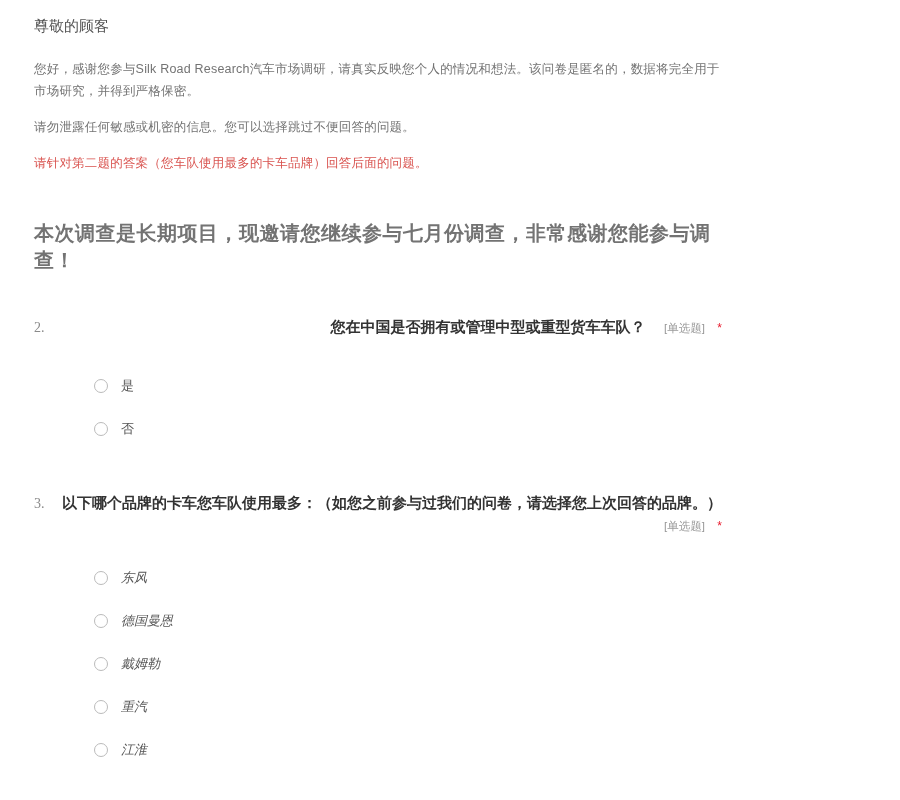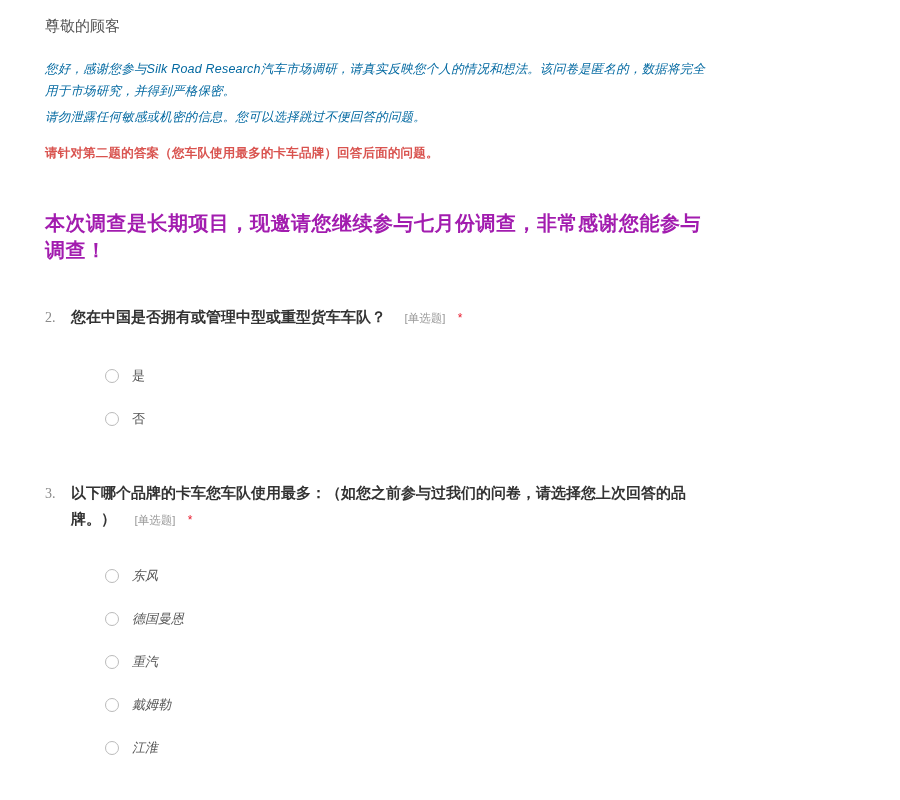--- a/index.html
+++ b/index.html
@@ -12,68 +12,67 @@
     background: #ffffff;
     font-family: "Liberation Sans", "DejaVu Sans", sans-serif;
     color: #333333;
     overflow: hidden;
   }
   .page {
     width: 756px;
     height: 800px;
     position: relative;
     box-sizing: border-box;
-    padding: 0 45px;
+    padding: 0 34px;
   }
   .intro-title {
     font-size: 15px;
     color: #555555;
     padding-top: 14px;
     line-height: 24px;
   }
   .intro-p {
     font-size: 12.5px;
-    color: #0369a1;
+    color: #737373;
     line-height: 22px;
     margin-top: 20px;
     letter-spacing: 0.2px;
-    font-style: italic;
   }
   .intro-p.tight {
-    margin-top: 4px;
+    margin-top: 14px;
   }
   .intro-note {
     font-size: 12.5px;
     color: #d9534f;
     line-height: 22px;
     margin-top: 14px;
     letter-spacing: 0.2px;
-    font-weight: bold;
   }
   .banner {
     font-size: 20px;
     font-weight: bold;
-    color: #a21caf;
+    color: #737373;
     margin-top: 46px;
     letter-spacing: 0.5px;
   }
   .question {
     margin-top: 40px;
     display: flex;
     align-items: baseline;
   }
   .q-num {
     width: 26px;
     flex: 0 0 26px;
     font-size: 14px;
     color: #8a8a8a;
     font-family: "Liberation Serif", "DejaVu Serif", serif;
   }
   .q-body {
     flex: 1 1 auto;
+    text-align: right;
   }
   .q-title {
     font-size: 15px;
     font-weight: bold;
     color: #333333;
     display: inline;
     line-height: 26px;
   }
   .q-type {
     font-size: 11.5px;
@@ -164,25 +163,25 @@
         <div class="option">
           <span class="radio"></span>
           <span class="opt-label">东风</span>
         </div>
         <div class="option">
           <span class="radio"></span>
           <span class="opt-label">德国曼恩</span>
         </div>
         <div class="option">
           <span class="radio"></span>
-          <span class="opt-label">重汽</span>
+          <span class="opt-label">戴姆勒</span>
         </div>
         <div class="option">
           <span class="radio"></span>
-          <span class="opt-label">戴姆勒</span>
+          <span class="opt-label">重汽</span>
         </div>
         <div class="option">
           <span class="radio"></span>
           <span class="opt-label">江淮</span>
         </div>
       </div>
     </div>
   </div>
 
 </div>

